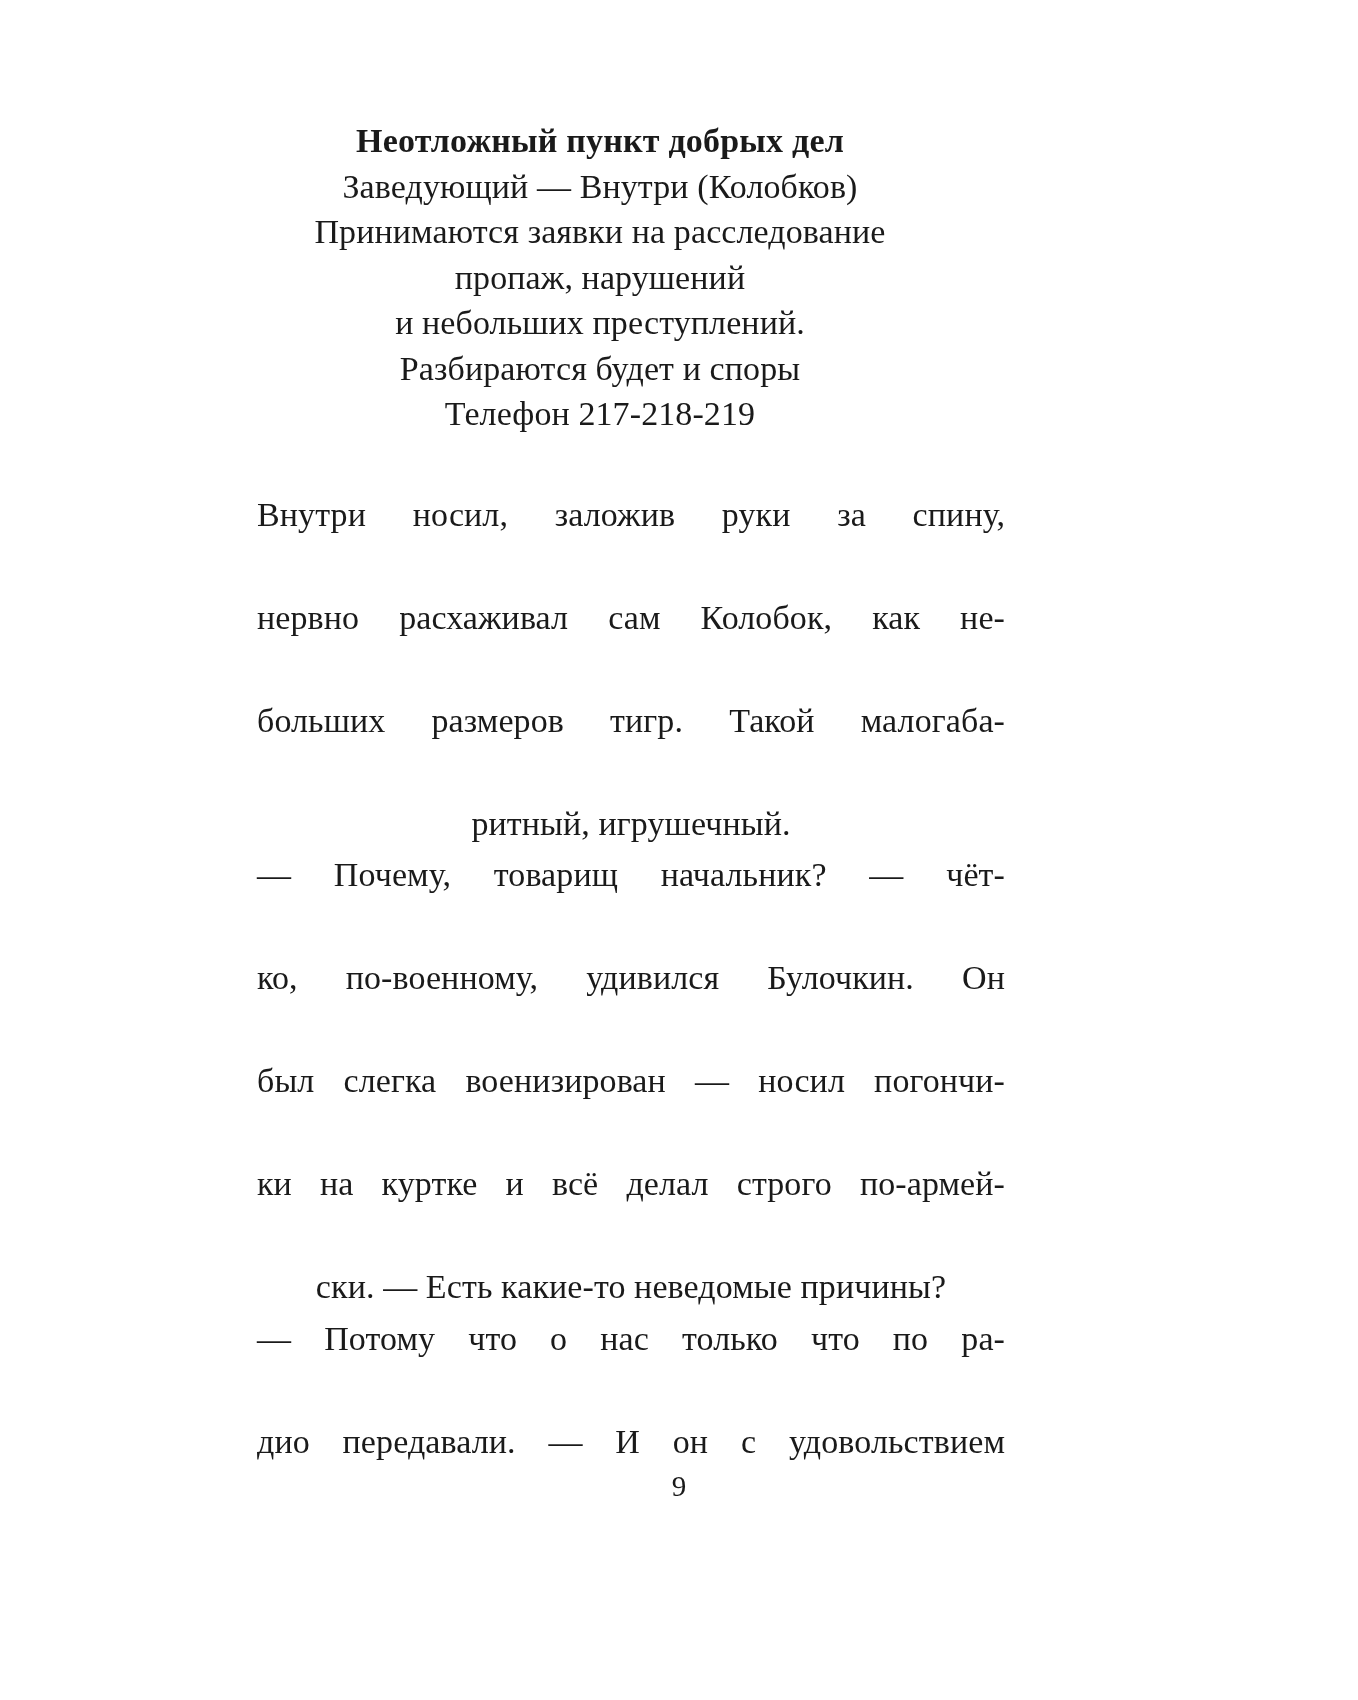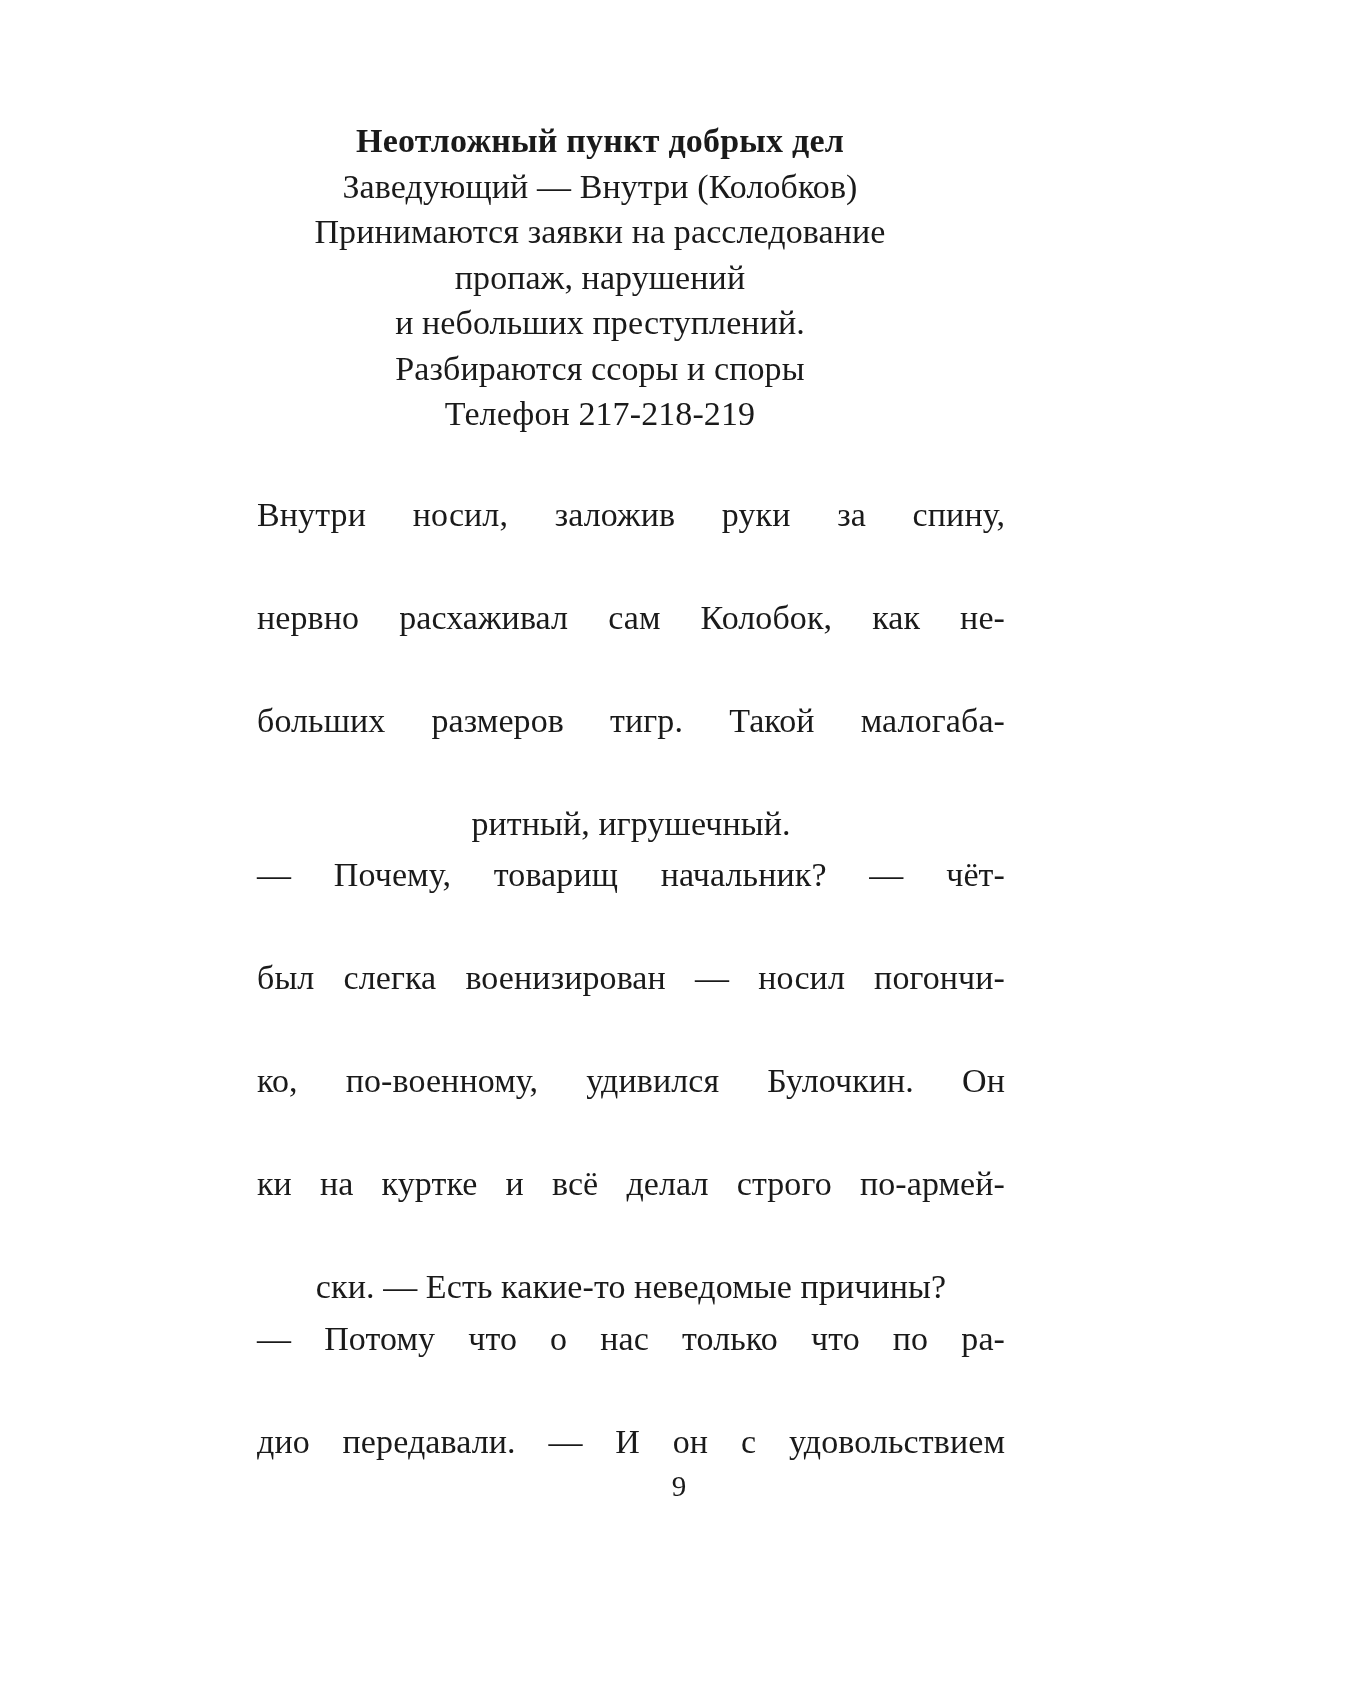--- a/index.html
+++ b/index.html
@@ -100,38 +100,38 @@
 <div class="page">
 
   <div class="text-column">
 
     <div class="notice">
       <span class="notice-line title">Неотложный пункт добрых дел</span>
       <span class="notice-line">Заведующий — Внутри (Колобков)</span>
       <span class="notice-line">Принимаются заявки на расследование</span>
       <span class="notice-line">пропаж, нарушений</span>
       <span class="notice-line">и небольших преступлений.</span>
-      <span class="notice-line">Разбираются ссоры и споры</span>
+      <span class="notice-line">Разбираются будет и споры</span>
       <span class="notice-line">Телефон 217-218-219</span>
     </div>
 
     <div class="body-text">
 
       <p class="para">
         <span class="j-line">Внутри носил, заложив руки за спину,</span>
         <span class="j-line">нервно расхаживал сам Колобок, как не-</span>
         <span class="j-line">больших размеров тигр. Такой малогаба-</span>
         <span class="f-line">ритный, игрушечный.</span>
       </p>
 
 
       <p class="para">
         <span class="j-line">— Почему, товарищ начальник? — чёт-</span>
+        <span class="j-line">ко, по-военному, удивился Булочкин. Он</span>
         <span class="j-line">был слегка военизирован — носил погончи-</span>
-        <span class="j-line">ко, по-военному, удивился Булочкин. Он</span>
         <span class="j-line">ки на куртке и всё делал строго по-армей-</span>
         <span class="f-line">ски. — Есть какие-то неведомые причины?</span>
       </p>
 
       <p class="para">
         <span class="j-line">— Потому что о нас только что по ра-</span>
         <span class="j-line">дио передавали. — И он с удовольствием</span>
 
       </p>
 

